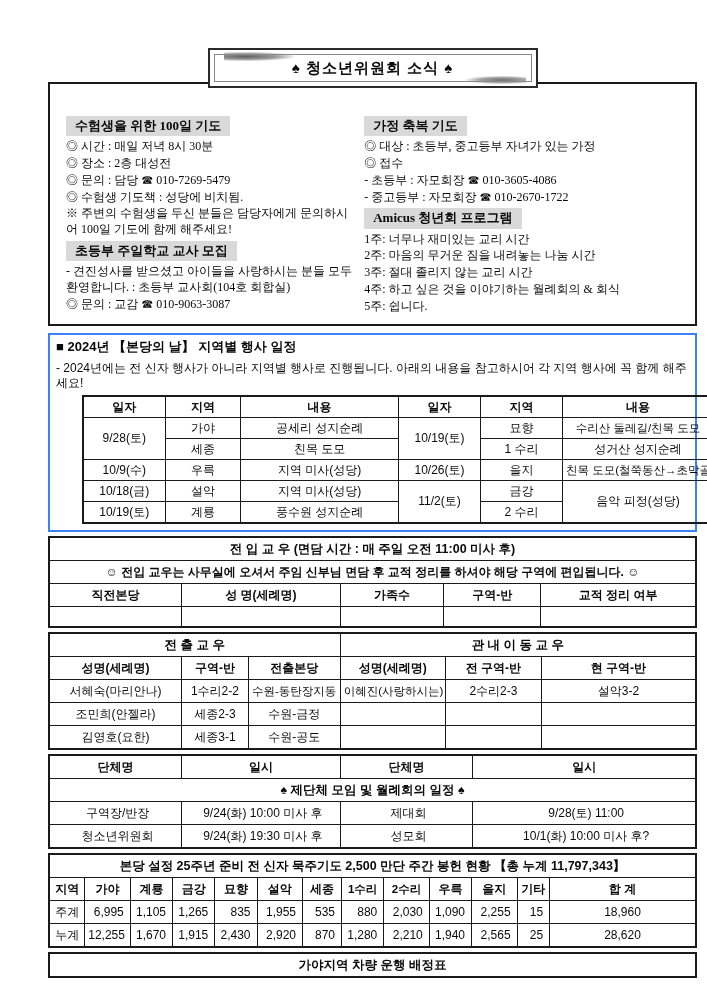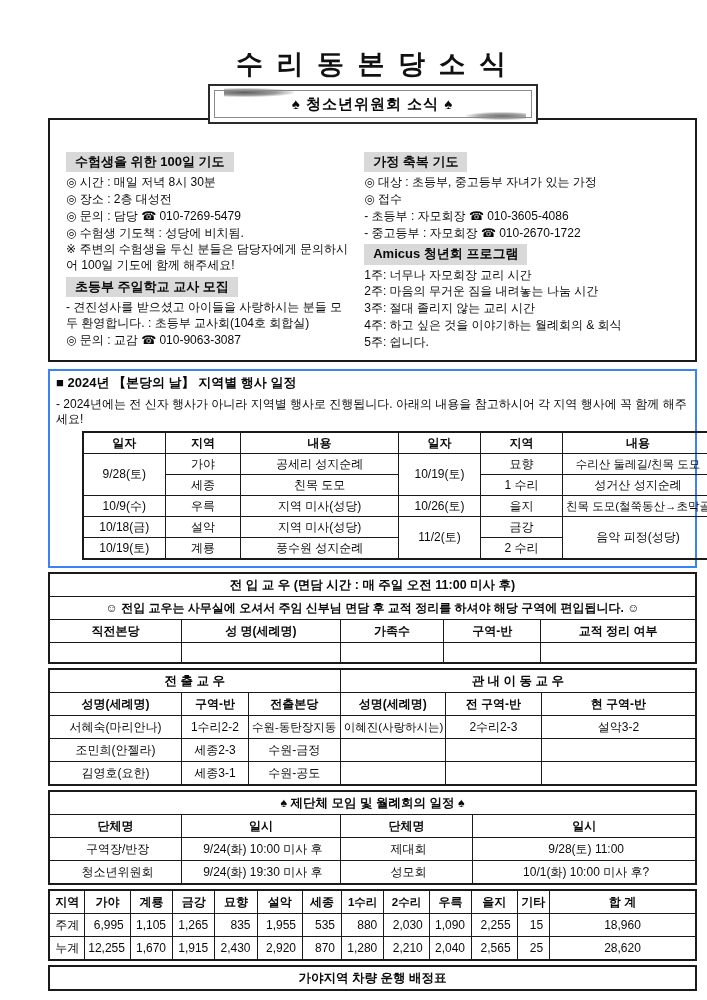--- a/index.html
+++ b/index.html
@@ -26,21 +26,21 @@
   .banner-inner{
     position:absolute;inset:4px;border:1px solid #8a8a8a;
     display:flex;align-items:center;justify-content:center;
   }
   .banner-title{font-size:15px;font-weight:bold;letter-spacing:1px;}
   .smudge{position:absolute;pointer-events:none;}
   .smudge.s1{left:14px;top:2px;width:70px;height:9px;
     background:radial-gradient(ellipse at 30% 50%, #5f5f5f 0%, #9a9a9a 45%, rgba(255,255,255,0) 75%);}
   .smudge.s2{right:10px;bottom:2px;width:60px;height:8px;
     background:radial-gradient(ellipse at 60% 50%, #6f6f6f 0%, #a5a5a5 45%, rgba(255,255,255,0) 75%);}
-  .two-col{display:flex;gap:12px;font-size:12px;line-height:1.32;}
+  .two-col{display:flex;gap:12px;font-size:12px;line-height:1.32;font-family:Liberation Serif, serif;}
   .col-left{width:47%;}
   .col-right{width:53%;}
   .gray-head{
     display:inline-block;background:#d9d9d9;font-weight:bold;font-size:13px;
     padding:1px 9px 2px;margin:2px 0 3px;
   }
   .txt-line{margin:0 0 1px 0;}
   
   .section-events{
     border:2px solid #3b82f6;margin-top:7px;padding:4px 6px 6px;box-sizing:border-box;
@@ -63,21 +63,20 @@
   .al{text-align:center;padding-left:7px !important;}
   .ar{text-align:right !important;padding-right:6px !important;}
   .small{font-size:11.5px;}
   .t-events{margin-top:2px;margin-left:26px;}
 </style>
 </head>
 <body>
 
 <div class="page">
 
-  <div class="main-title">수 리 동 본 당 소 식</div>
 
   <div class="section-youth">
     <div class="banner">
       <span class="smudge s1"></span>
       <span class="smudge s2"></span>
       <div class="banner-inner">
         <span class="banner-title">♠ 청소년위원회 소식 ♠</span>
       </div>
     </div>
     <div class="two-col">
@@ -92,21 +91,21 @@
         <div class="txt-line">- 견진성사를 받으셨고 아이들을 사랑하시는 분들 모두 환영합니다. : 초등부 교사회(104호 회합실)</div>
         <div class="txt-line">◎ 문의 : 교감 ☎ 010-9063-3087</div>
       </div>
       <div class="col-right">
         <div class="gray-head">가정 축복 기도</div>
         <div class="txt-line">◎ 대상 : 초등부, 중고등부 자녀가 있는 가정</div>
         <div class="txt-line">◎ 접수</div>
         <div class="txt-line">- 초등부 : 자모회장 ☎ 010-3605-4086</div>
         <div class="txt-line">- 중고등부 : 자모회장 ☎ 010-2670-1722</div>
         <div class="gray-head">Amicus 청년회 프로그램</div>
-        <div class="txt-line">1주: 너무나 자모회장 교리 시간</div>
+        <div class="txt-line">1주: 너무나 재미있는 교리 시간</div>
         <div class="txt-line">2주: 마음의 무거운 짐을 내려놓는 나눔 시간</div>
         <div class="txt-line">3주: 절대 졸리지 않는 교리 시간</div>
         <div class="txt-line">4주: 하고 싶은 것을 이야기하는 월례회의 &amp; 회식</div>
         <div class="txt-line">5주: 쉽니다.</div>
       </div>
     </div>
   </div>
 
   <div class="section-events">
     <div class="evt-title">■ 2024년 【본당의 날】 지역별 행사 일정</div>
@@ -252,27 +251,27 @@
 
   <table class="tbl">
     <colgroup>
       <col style="width:20.5%">
         <col style="width:24.5%">
         <col style="width:20.5%">
         <col style="width:34.5%">
     </colgroup>
     <tbody>
         <tr>
-      <td colspan="4" class="ttl">♠ 제단체 모임 및 월례회의 일정 ♠</td>
-    </tr>
-    <tr>
       <th>단체명</th>
       <th>일시</th>
       <th>단체명</th>
       <th>일시</th>
+    </tr>
+    <tr>
+      <td colspan="4" class="ttl">♠ 제단체 모임 및 월례회의 일정 ♠</td>
     </tr>
     <tr>
       <td class="al">구역장/반장</td>
       <td class="al">9/24(화) 10:00 미사 후</td>
       <td class="al">제대회</td>
       <td class="al">9/28(토) 11:00</td>
     </tr>
     <tr>
       <td class="al">청소년위원회</td>
       <td class="al">9/24(화) 19:30 미사 후</td>
@@ -292,20 +291,23 @@
         <col style="width:7%">
         <col style="width:6%">
         <col style="width:6.5%">
       <col style="width:7%">
         <col style="width:6.5%">
         <col style="width:7%">
         <col style="width:5%">
         <col style="width:22.5%">
     </colgroup>
     <tbody>
+        <tr>
+      <td colspan="13" class="ttl">본당 설정 25주년 준비 전 신자 묵주기도 2,500 만단 주간 봉헌 현황 【총 누계 11,797,343】</td>
+    </tr>
     <tr>
       <th>지역</th>
       <th>가야</th>
       <th>계룡</th>
       <th>금강</th>
       <th>묘향</th>
       <th>설악</th>
       <th>세종</th>
       <th class="small">1수리</th>
       <th class="small">2수리</th>
@@ -332,21 +334,21 @@
     <tr>
       <td>누계</td>
       <td class="ar">12,255</td>
       <td class="ar">1,670</td>
       <td class="ar">1,915</td>
       <td class="ar">2,430</td>
       <td class="ar">2,920</td>
       <td class="ar">870</td>
       <td class="ar">1,280</td>
       <td class="ar">2,210</td>
-      <td class="ar">2,040</td>
+      <td class="ar">1,940</td>
       <td class="ar">2,565</td>
       <td class="ar">25</td>
       <td>28,620</td>
     </tr>
   </tbody>
     </table>
 
   <table class="tbl">
     <colgroup>
       <col style="width:6.5%">

